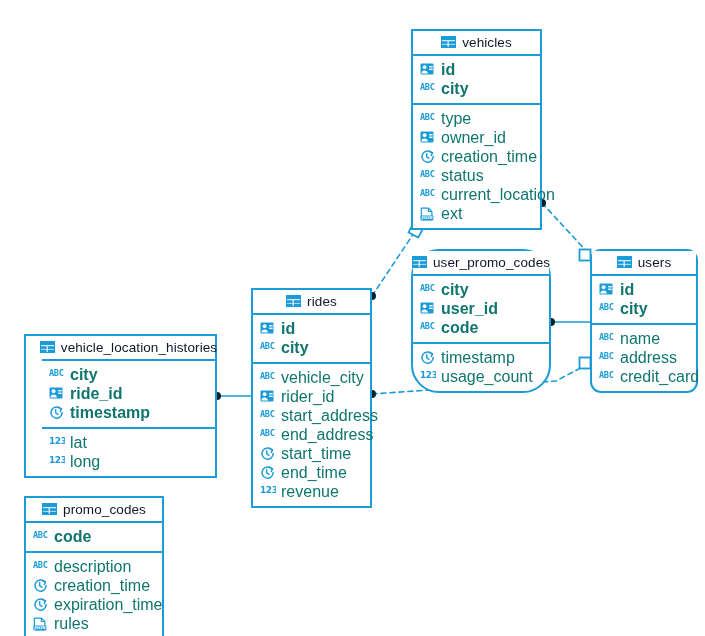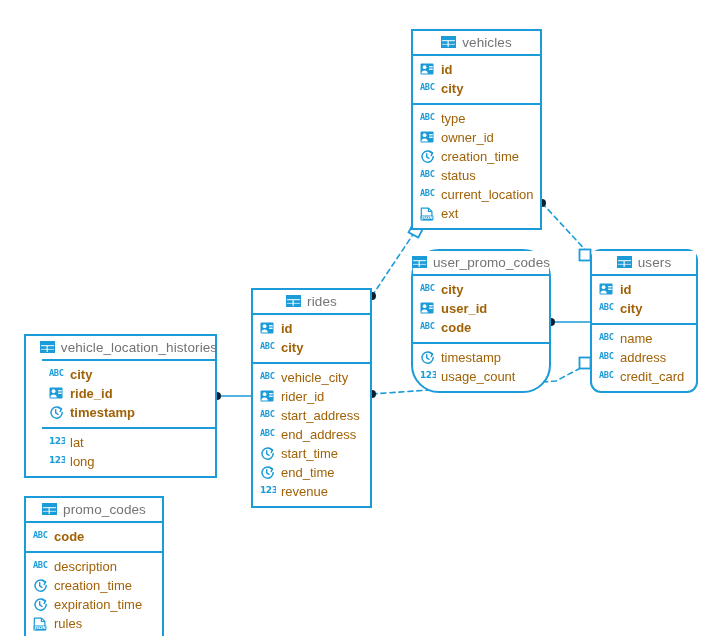--- a/index.html
+++ b/index.html
@@ -20,33 +20,33 @@
     z-index:3;
   }
   .tbl-header{
     height:25px;
     display:flex;align-items:center;justify-content:center;gap:6px;
     border-bottom:2px solid #1b9bd8;
     background:#ffffff;
     box-sizing:border-box;
   }
   .tbl-title{
-    font-size:13.5px;color:#737373;letter-spacing:.1px;white-space:nowrap;
+    font-size:13.5px;color:#0f172a;letter-spacing:.1px;white-space:nowrap;
   }
   .tbl-section{
     padding:4px 0 5px 0;
     box-sizing:border-box;
   }
   .tbl-section.keys{border-bottom:2px solid #1b9bd8;}
   .field-row{
     display:flex;align-items:center;gap:6px;
     height:19px;padding:0 6px 0 7px;
     box-sizing:border-box;white-space:nowrap;
   }
-  .field-label{font-size:13px;color:#a16207;line-height:19px;}
+  .field-label{font-size:16px;color:#0f766e;line-height:19px;}
   .keys .field-label{font-weight:bold;}
 
   
   .ico{width:15px;height:14px;flex:0 0 15px;display:block;}
   .ico svg{display:block;}
 
   
 </style>
 </head>
 <body>

